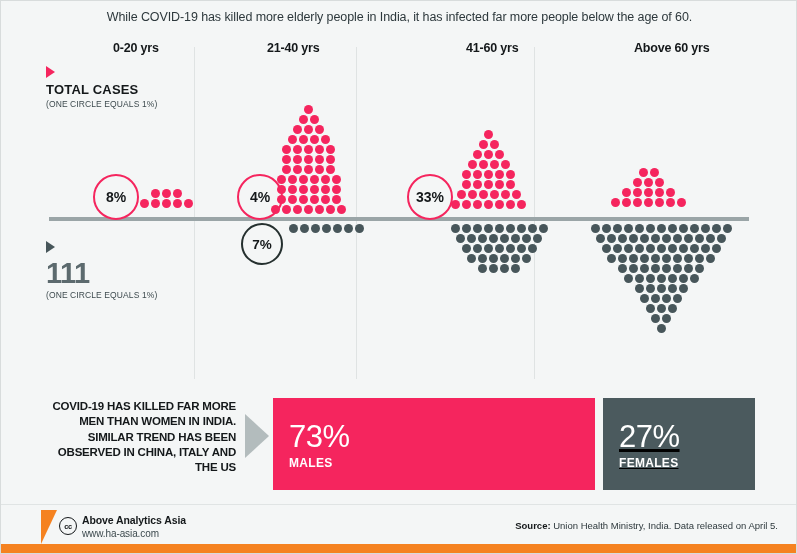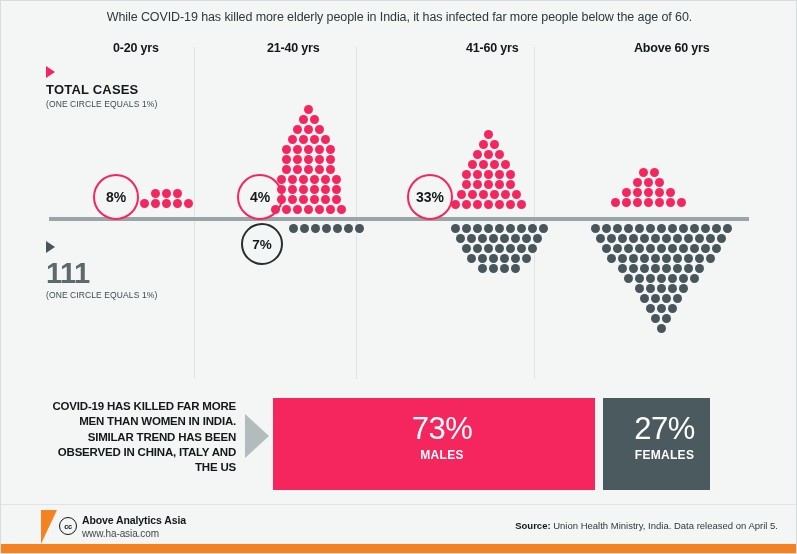--- a/index.html
+++ b/index.html
@@ -157,25 +157,24 @@
     width: 0; height: 0;
     border-left: 24px solid #b3bcbd;
     border-top: 22px solid transparent;
     border-bottom: 22px solid transparent;
   }
   .bar {
     position: absolute;
     top: 397px;
     height: 92px;
     box-sizing: border-box;
-    padding: 15px 0 0 16px;
-    text-align: center;
+    padding: 23px 0 0 16px;
   }
   .bar.males { left: 272px; width: 322px; background: #f5255e; }
-  .bar.females { left: 602px; width: 107px; background: #4b5a5e; }
+  .bar.females { left: 602px; width: 152px; background: #4b5a5e; text-decoration: underline; }
   .bar .pct {
     font-size: 31px;
     color: #ffffff;
     line-height: 1;
     letter-spacing: -0.5px;
   }
   .bar .who {
     font-size: 12px;
     font-weight: bold;
     color: #ffffff;

